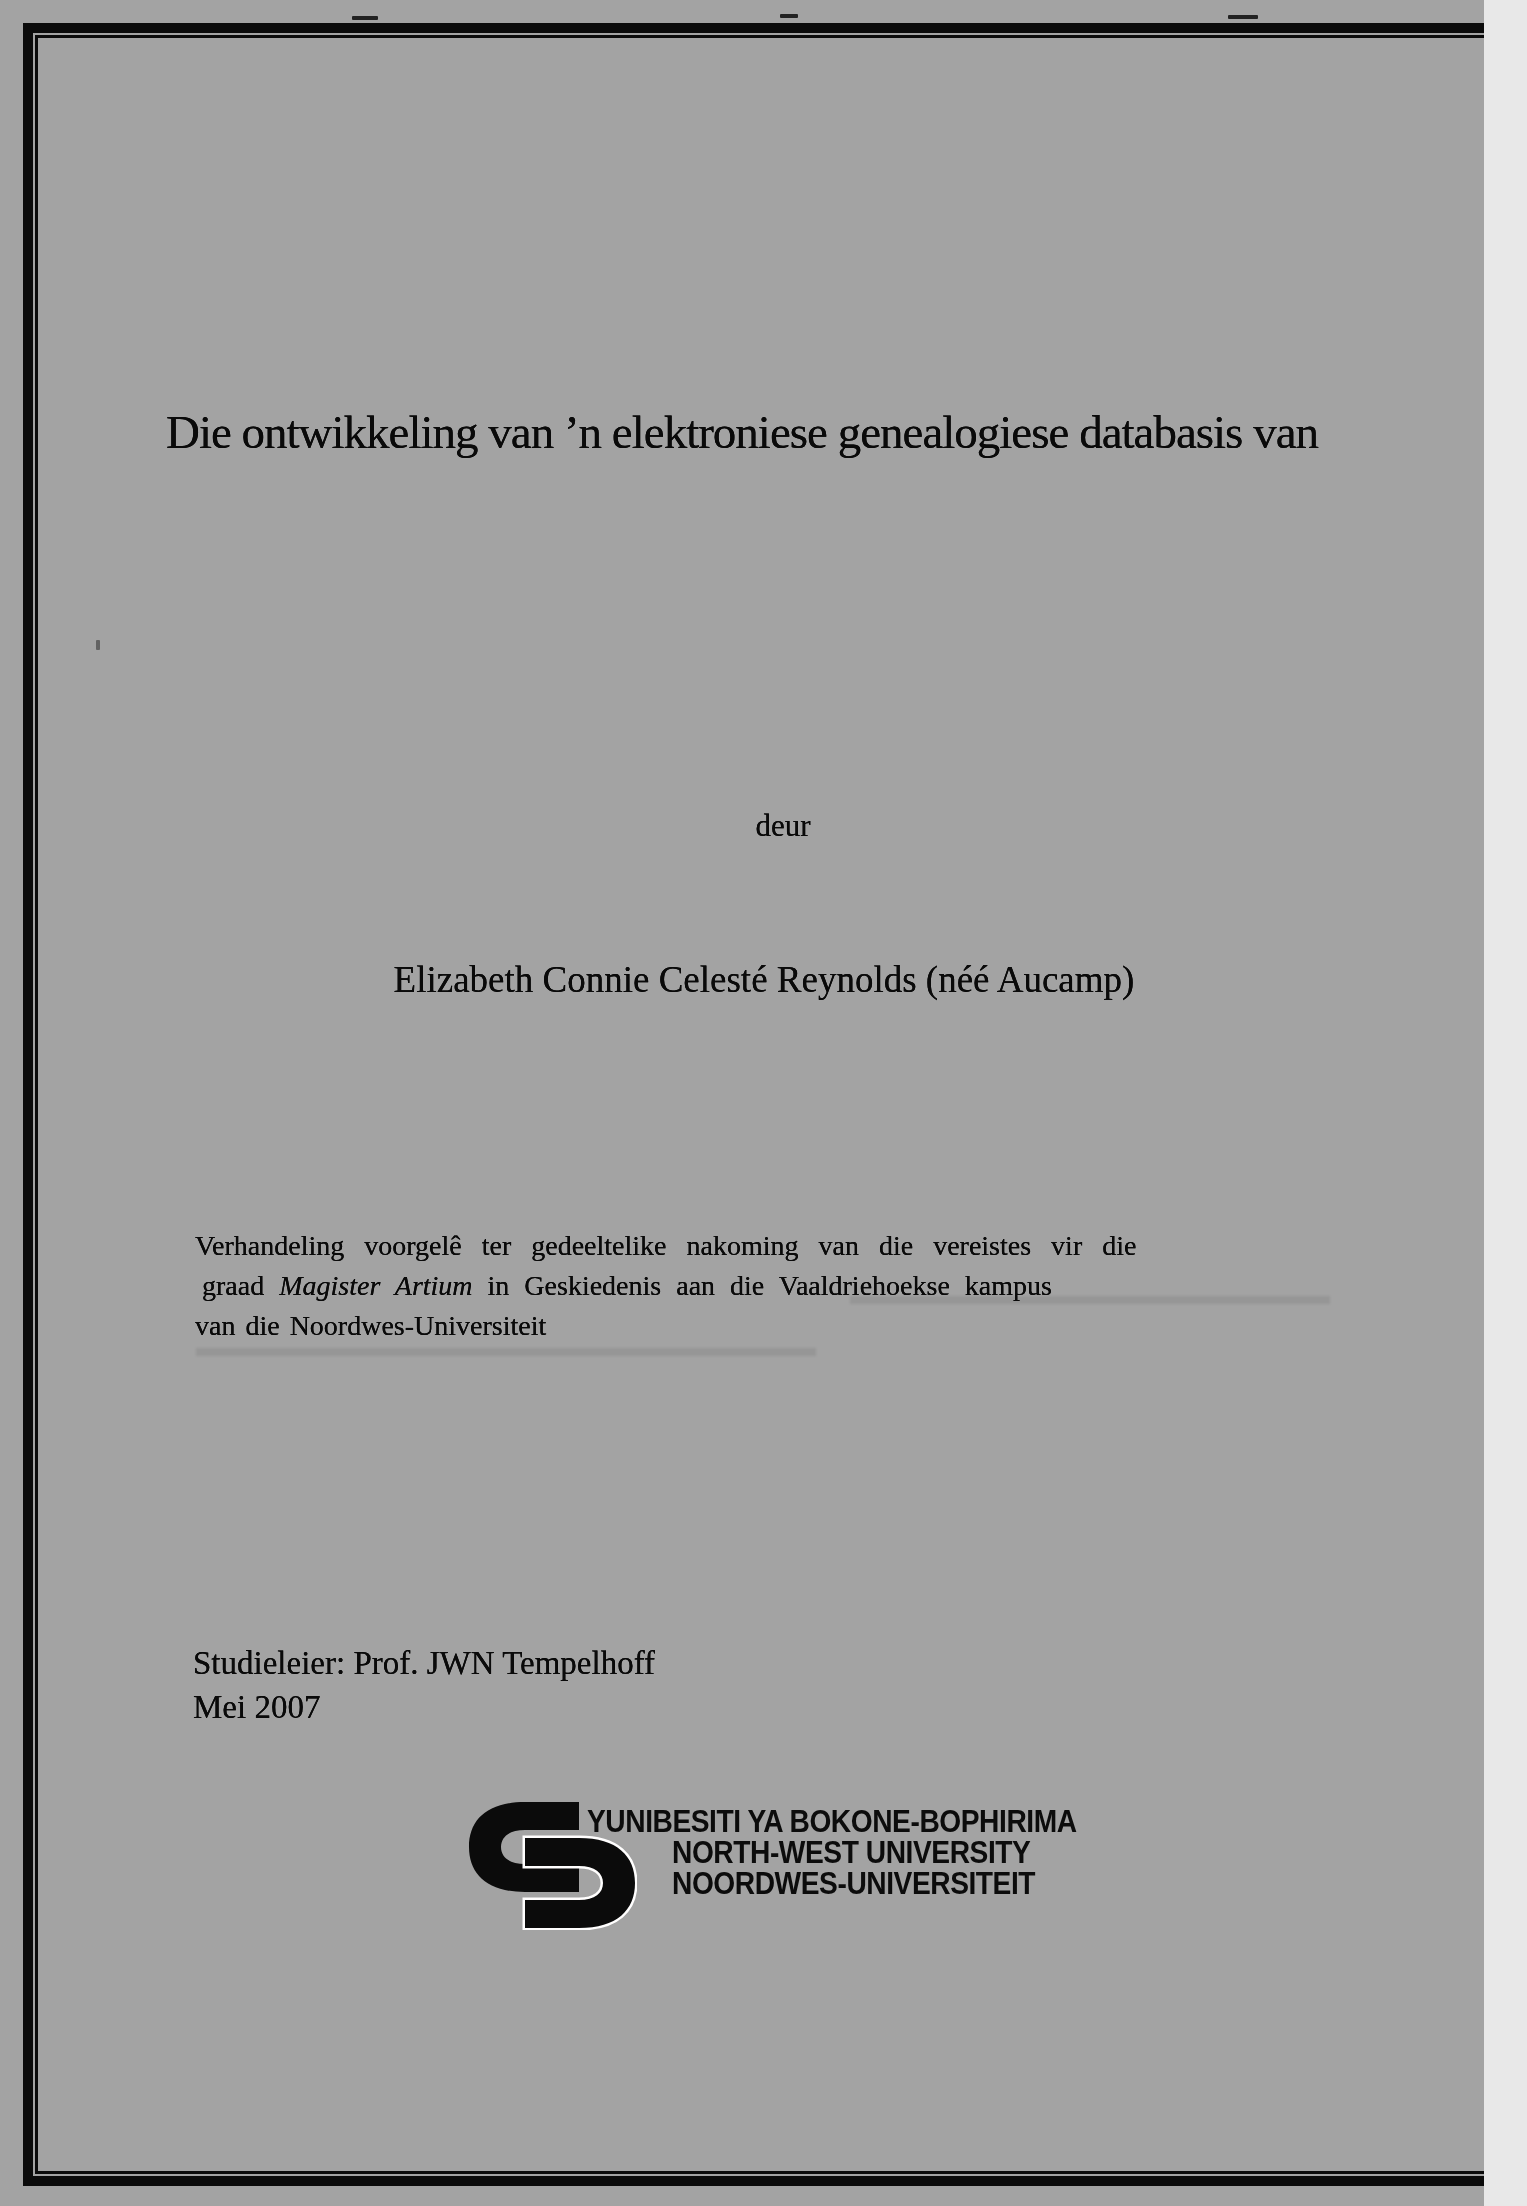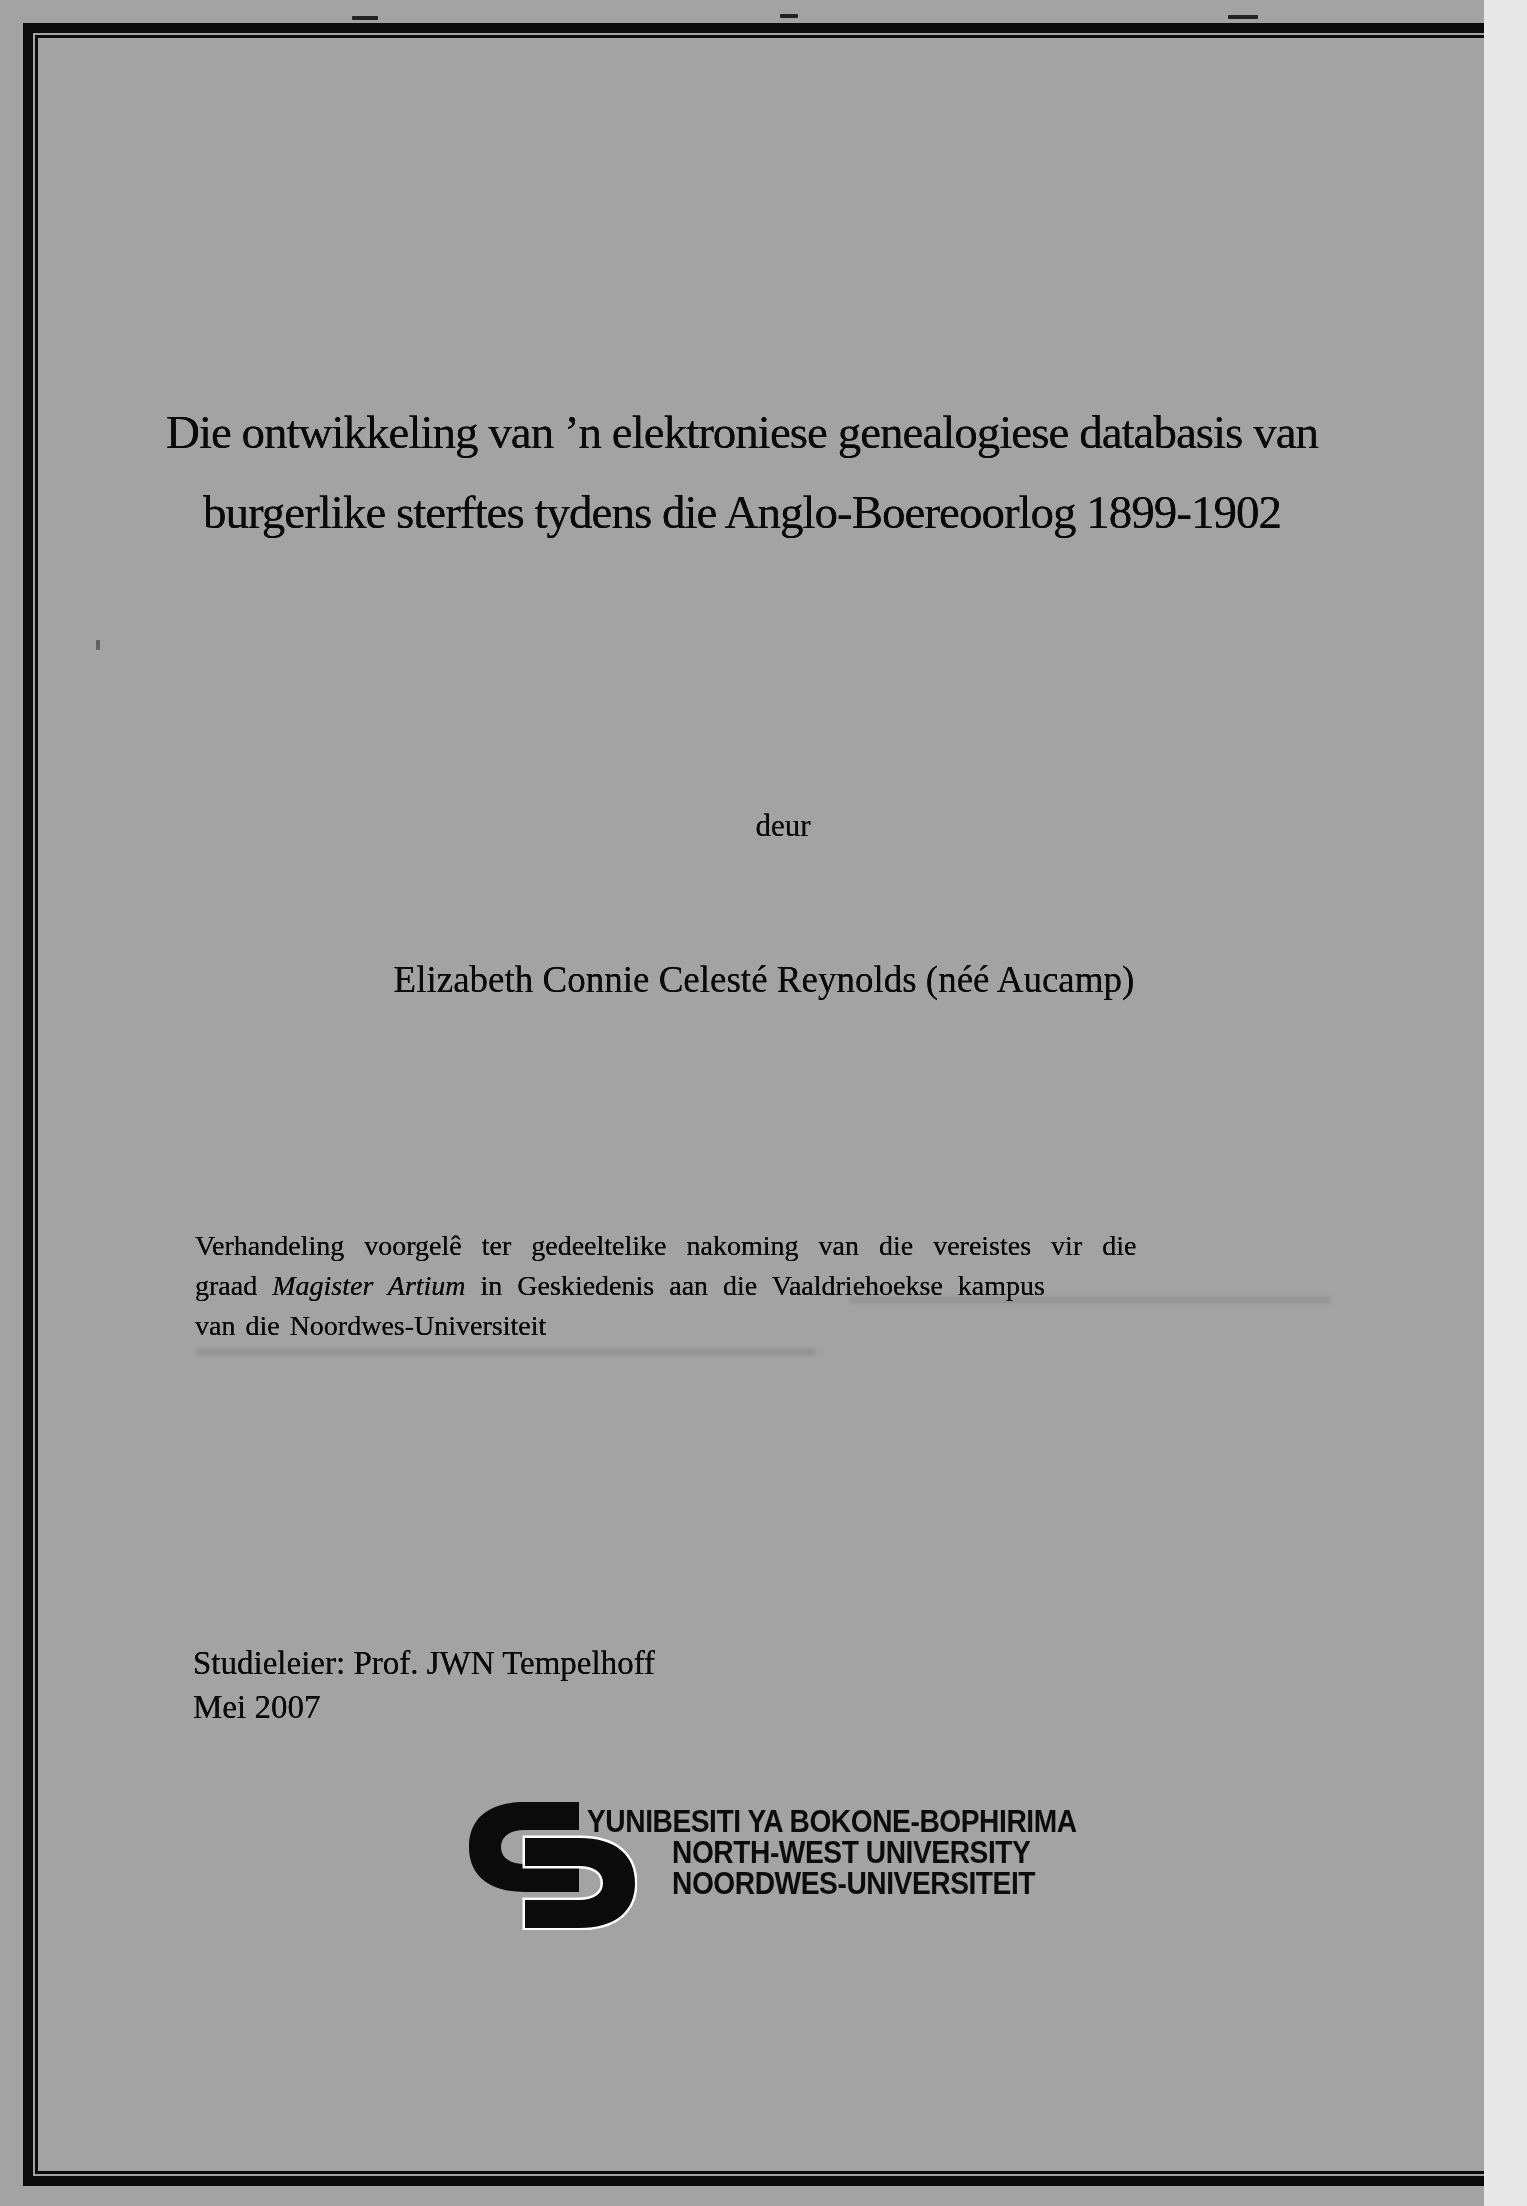--- a/index.html
+++ b/index.html
@@ -45,21 +45,21 @@
     padding-left: 44px;
     text-shadow: 0 0 0.5px #000;
     white-space: nowrap;
   }
   .degree-block {
     position: absolute; left: 195px; top: 1226px; width: 1160px;
     font-size: 28px; line-height: 40px;
     text-shadow: 0 0 0.4px #000;
   }
   .degree-line1 { word-spacing: 13px; white-space: nowrap; }
-  .degree-line2 { word-spacing: 8px; white-space: nowrap; }
+  .degree-line2 { word-spacing: 8px; white-space: nowrap; margin-left: 7px; }
   .degree-line3 { word-spacing: 3px; white-space: nowrap; }
   .italic { font-style: italic; }
 
   .supervisor-block {
     position: absolute; left: 193px; top: 1641px;
     font-size: 33px; line-height: 44px;
     text-shadow: 0 0 0.4px #000;
     white-space: nowrap;
   }
 
@@ -92,21 +92,20 @@
 
   <div class="speck" style="left:352px; top:16px; width:26px; height:4px;"></div>
   <div class="speck" style="left:780px; top:14px; width:18px; height:4px;"></div>
   <div class="speck" style="left:1228px; top:15px; width:30px; height:4px;"></div>
   <div class="speck" style="left:96px; top:640px; width:4px; height:10px; opacity:.5;"></div>
   <div class="smudge" style="left:850px; top:1296px; width:480px; height:8px;"></div>
   <div class="smudge" style="left:196px; top:1348px; width:620px; height:8px;"></div>
 
   <div class="title-block">
     <div>Die ontwikkeling van ’n elektroniese genealogiese databasis van</div>
-    <div>burgerlike sterftes tydens die Anglo-Boereoorlog 1899-1902</div>
   </div>
 
   <div class="byline">deur</div>
 
   <div class="author-line">Elizabeth Connie Celesté Reynolds (néé Aucamp)</div>
 
   <div class="degree-block">
     <div class="degree-line1">Verhandeling voorgelê ter gedeeltelike nakoming van die vereistes vir die</div>
     <div class="degree-line2"><span>graad </span><span class="italic">Magister Artium</span><span> in Geskiedenis aan die Vaaldriehoekse kampus</span></div>
     <div class="degree-line3">van die Noordwes-Universiteit</div>

